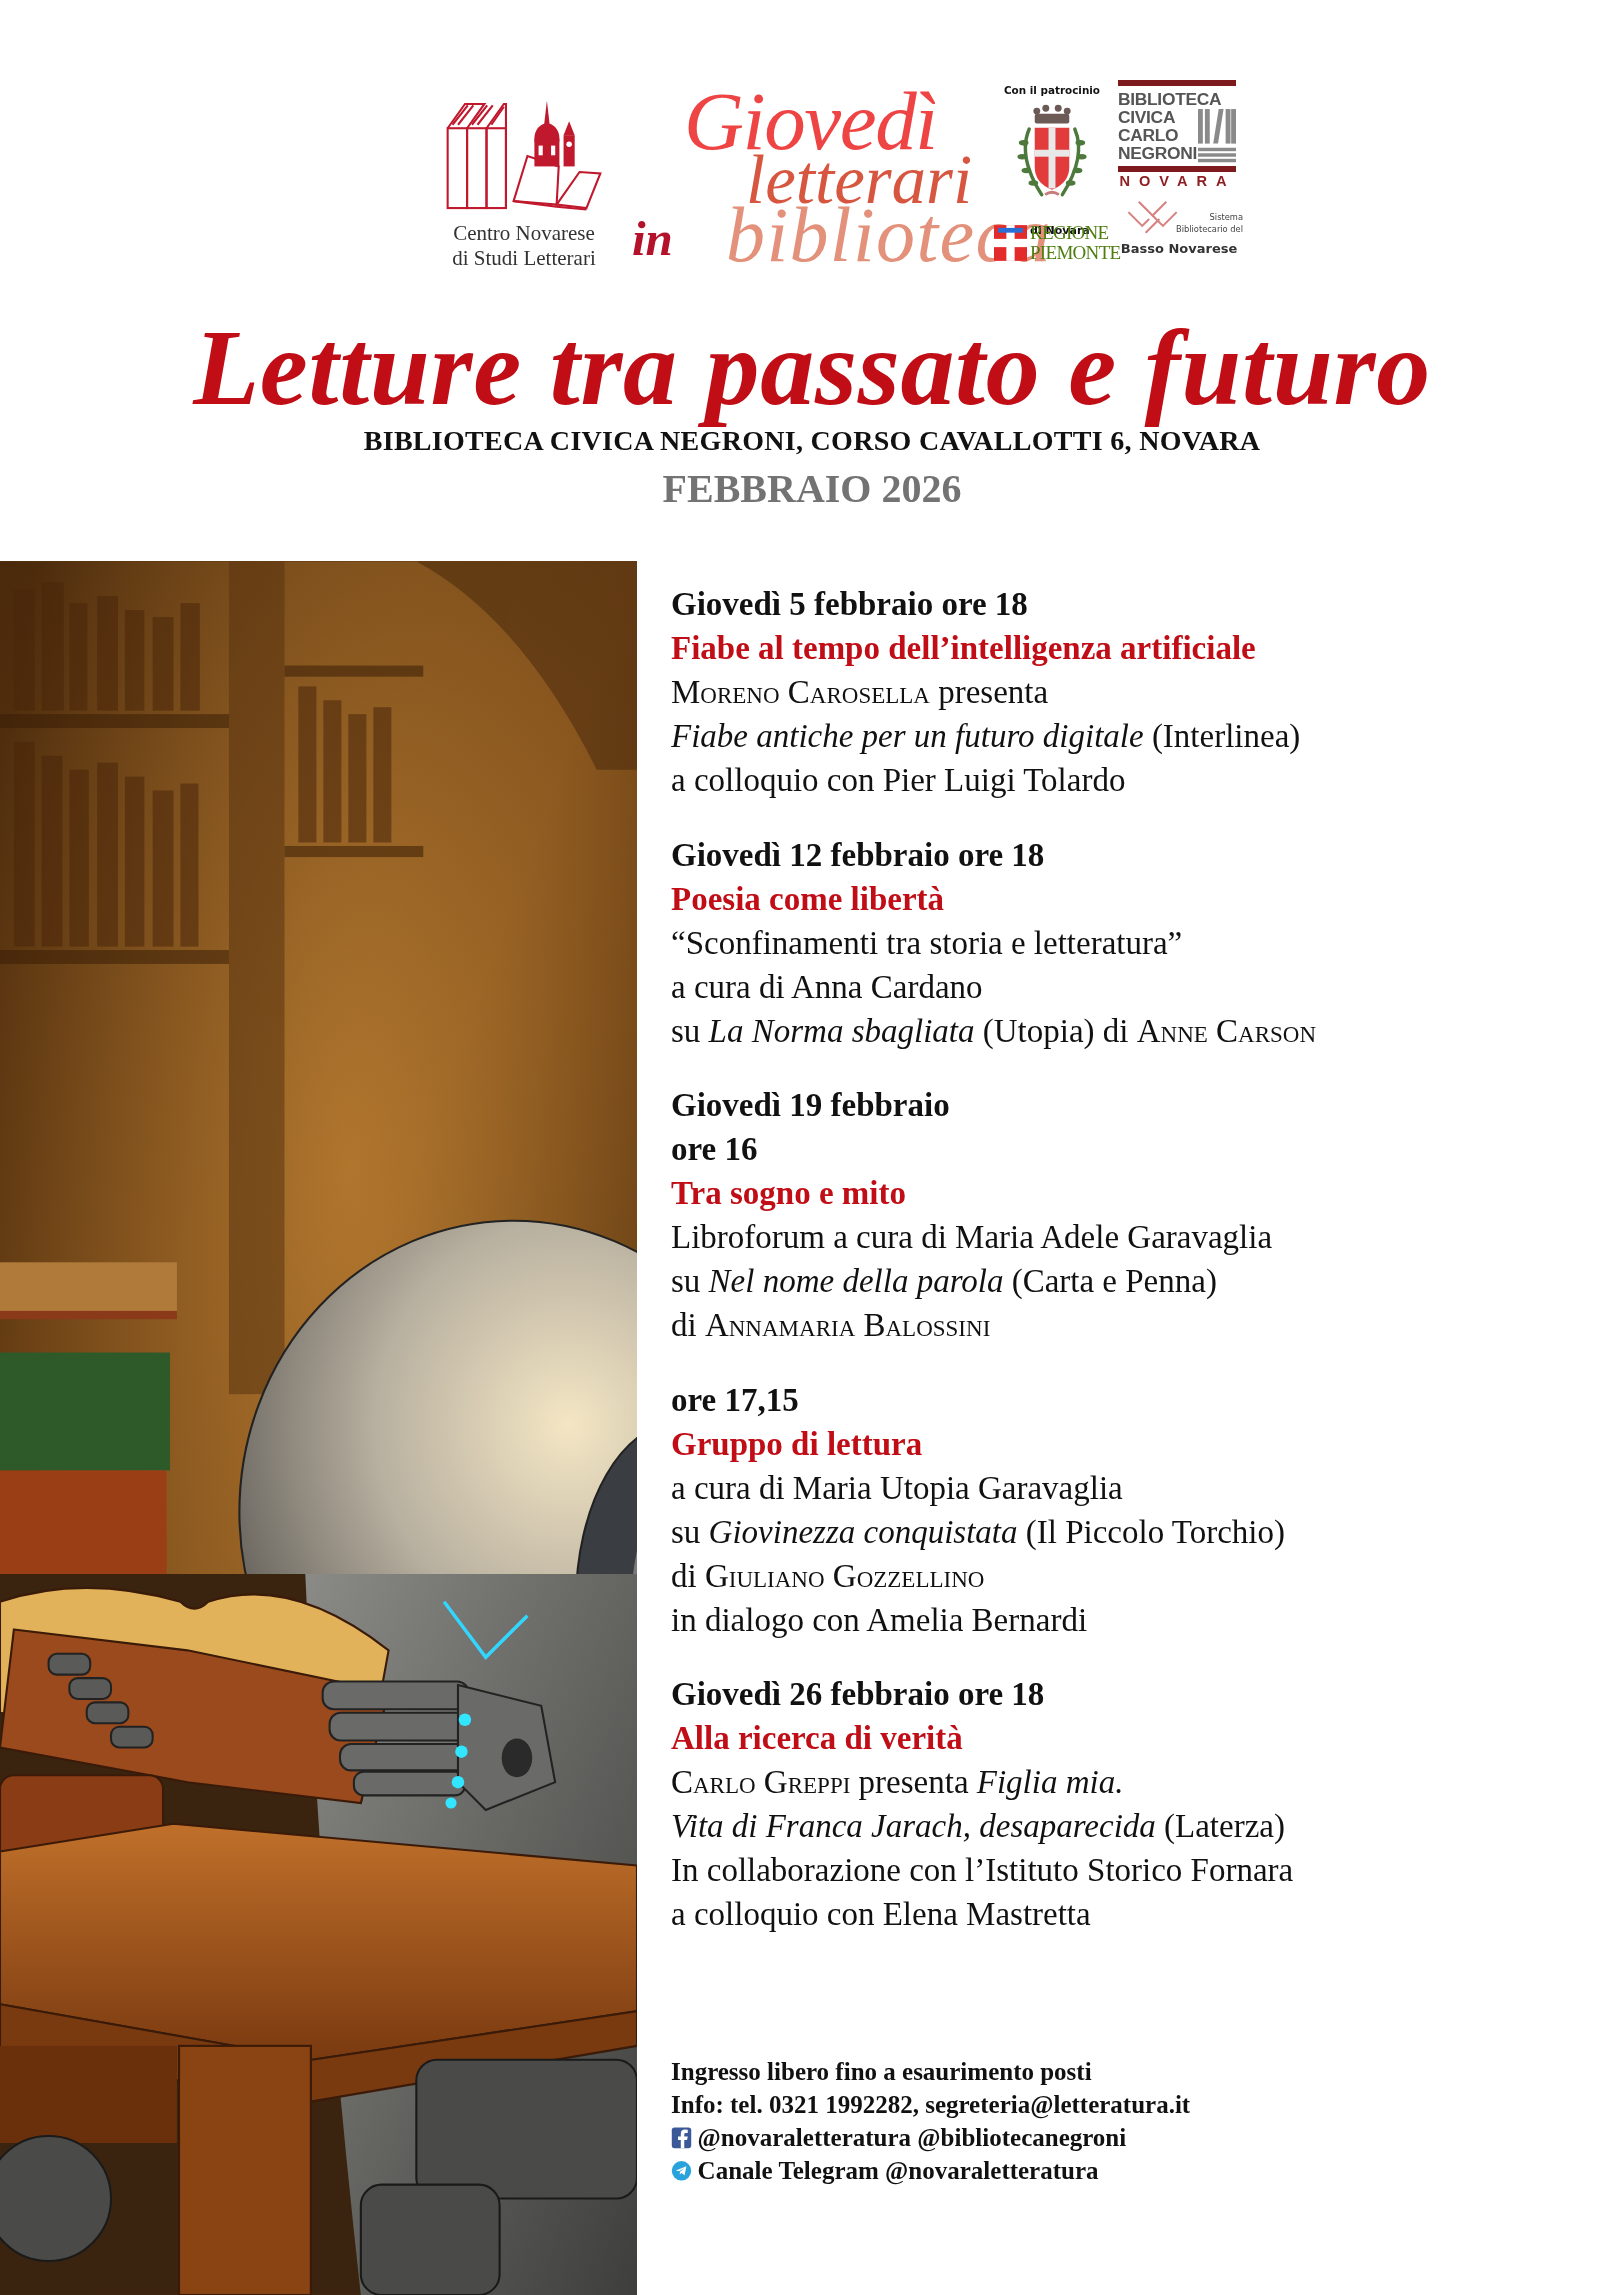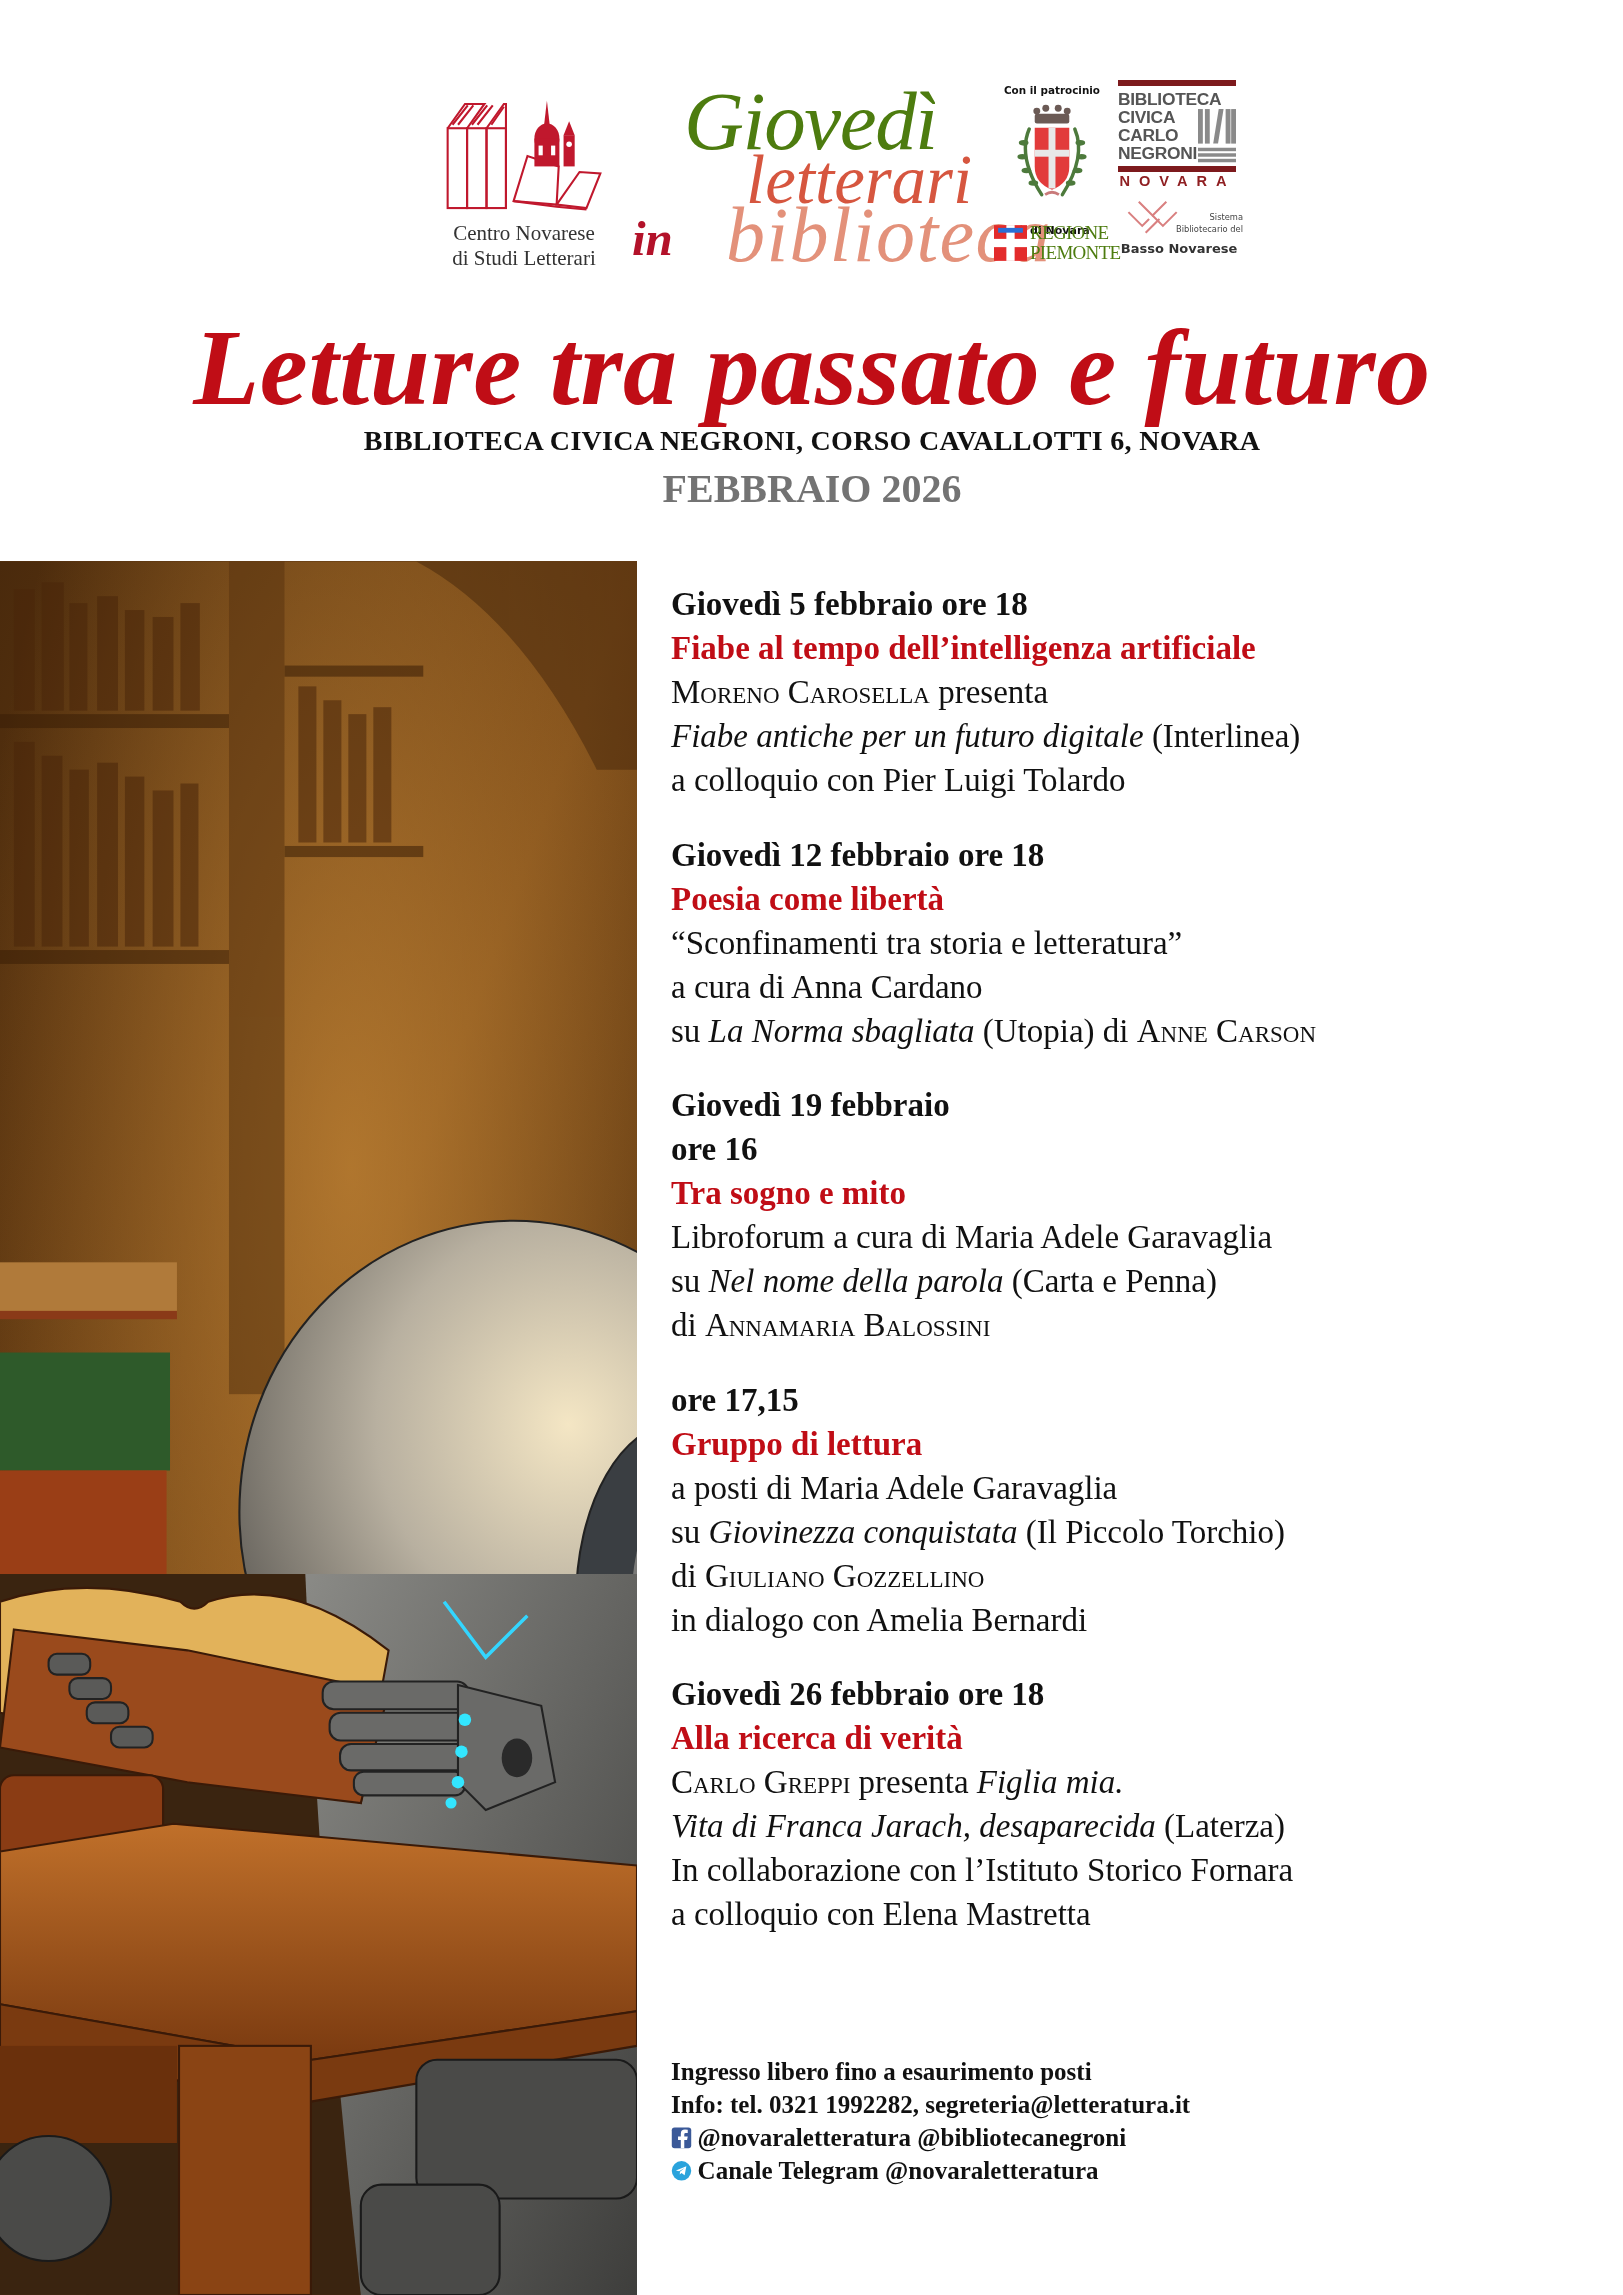--- a/index.html
+++ b/index.html
@@ -3,21 +3,21 @@
 <meta charset="utf-8">
 <style>
   html, body { margin:0; padding:0; background:#ffffff; }
   body { width:1624px; height:2295px; position:relative; overflow:hidden; font-family:"Liberation Serif", "DejaVu Serif", serif; color:#111; }
   .abs { position:absolute; }
 
   
   #logo-centro { left:437px; top:97px; width:174px; height:174px; }
   #logo-centro .caption { position:absolute; left:0; top:124px; width:174px; text-align:center; font-size:21px; line-height:25px; color:#333; }
   #logo-giovedi { left:625px; top:76px; width:361px; height:201px; }
-  #logo-giovedi .g1 { position:absolute; left:59px; top:0px; font-style:italic; font-size:83px; color:#4d7c0f; letter-spacing:-1.4px; line-height:90px; }
+  #logo-giovedi .g1 { position:absolute; left:59px; top:0px; font-style:italic; font-size:83px; color:#ef4444; letter-spacing:-1.4px; line-height:90px; }
   #logo-giovedi .g2 { position:absolute; left:121px; top:66px; font-style:italic; font-size:69px; color:#d6563f; line-height:76px; }
   #logo-giovedi .g3a { position:absolute; left:7px; top:125px; font-style:italic; font-weight:bold; font-size:49px; color:#b3122a; line-height:76px; }
   #logo-giovedi .g3 { position:absolute; left:66px; top:117px; font-style:italic; font-size:78px; color:#e3917a; line-height:83px; letter-spacing:1.4px; }
 
   #logo-patrocinio { left:993px; top:80px; width:118px; height:187px; }
   .patro-label { position:absolute; left:0; top:3.5px; width:118px; text-align:center; font-family:"DejaVu Sans", sans-serif; font-weight:bold; font-size:10.4px; color:#111; }
   .citta-label { position:absolute; left:0; top:125px; width:118px; text-align:left; padding-left:3.5px; font-family:"DejaVu Sans", sans-serif; font-weight:bold; font-size:11px; color:#111;margin-top:19px; }
   .regione { position:absolute; left:0; top:142px; width:121px; height:42px; }
   .regione .flag { position:absolute; left:1.4px; top:2.8px; width:33px; height:36px; }
   .regione .txt { position:absolute; left:37px; top:1.4px; font-size:19px; line-height:19.4px; color:#4d7c0f; letter-spacing:-0.7px; }
@@ -355,21 +355,21 @@
     <div class="ev-when">ore 16</div>
     <div class="ev-title">Tra sogno e mito</div>
     <div class="ev-line">Libroforum a cura di Maria Adele Garavaglia</div>
     <div class="ev-line"><span>su </span><i>Nel nome della parola</i><span> (Carta e Penna)</span></div>
     <div class="ev-line"><span>di </span><span class="sc">Annamaria Balossini</span></div>
   </div>
 
   <div class="event">
     <div class="ev-when">ore 17,15</div>
     <div class="ev-title">Gruppo di lettura</div>
-    <div class="ev-line">a posti di Maria Adele Garavaglia</div>
+    <div class="ev-line">a cura di Maria Utopia Garavaglia</div>
     <div class="ev-line"><span>su </span><i>Giovinezza conquistata</i><span> (Il Piccolo Torchio)</span></div>
     <div class="ev-line"><span>di </span><span class="sc">Giuliano Gozzellino</span></div>
     <div class="ev-line">in dialogo con Amelia Bernardi</div>
   </div>
 
   <div class="event">
     <div class="ev-when">Giovedì 26 febbraio ore 18</div>
     <div class="ev-title">Alla ricerca di verità</div>
     <div class="ev-line"><span class="sc">Carlo Greppi</span><span> presenta </span><i>Figlia mia.</i></div>
     <div class="ev-line"><i>Vita di Franca Jarach, desaparecida</i><span> (Laterza)</span></div>

